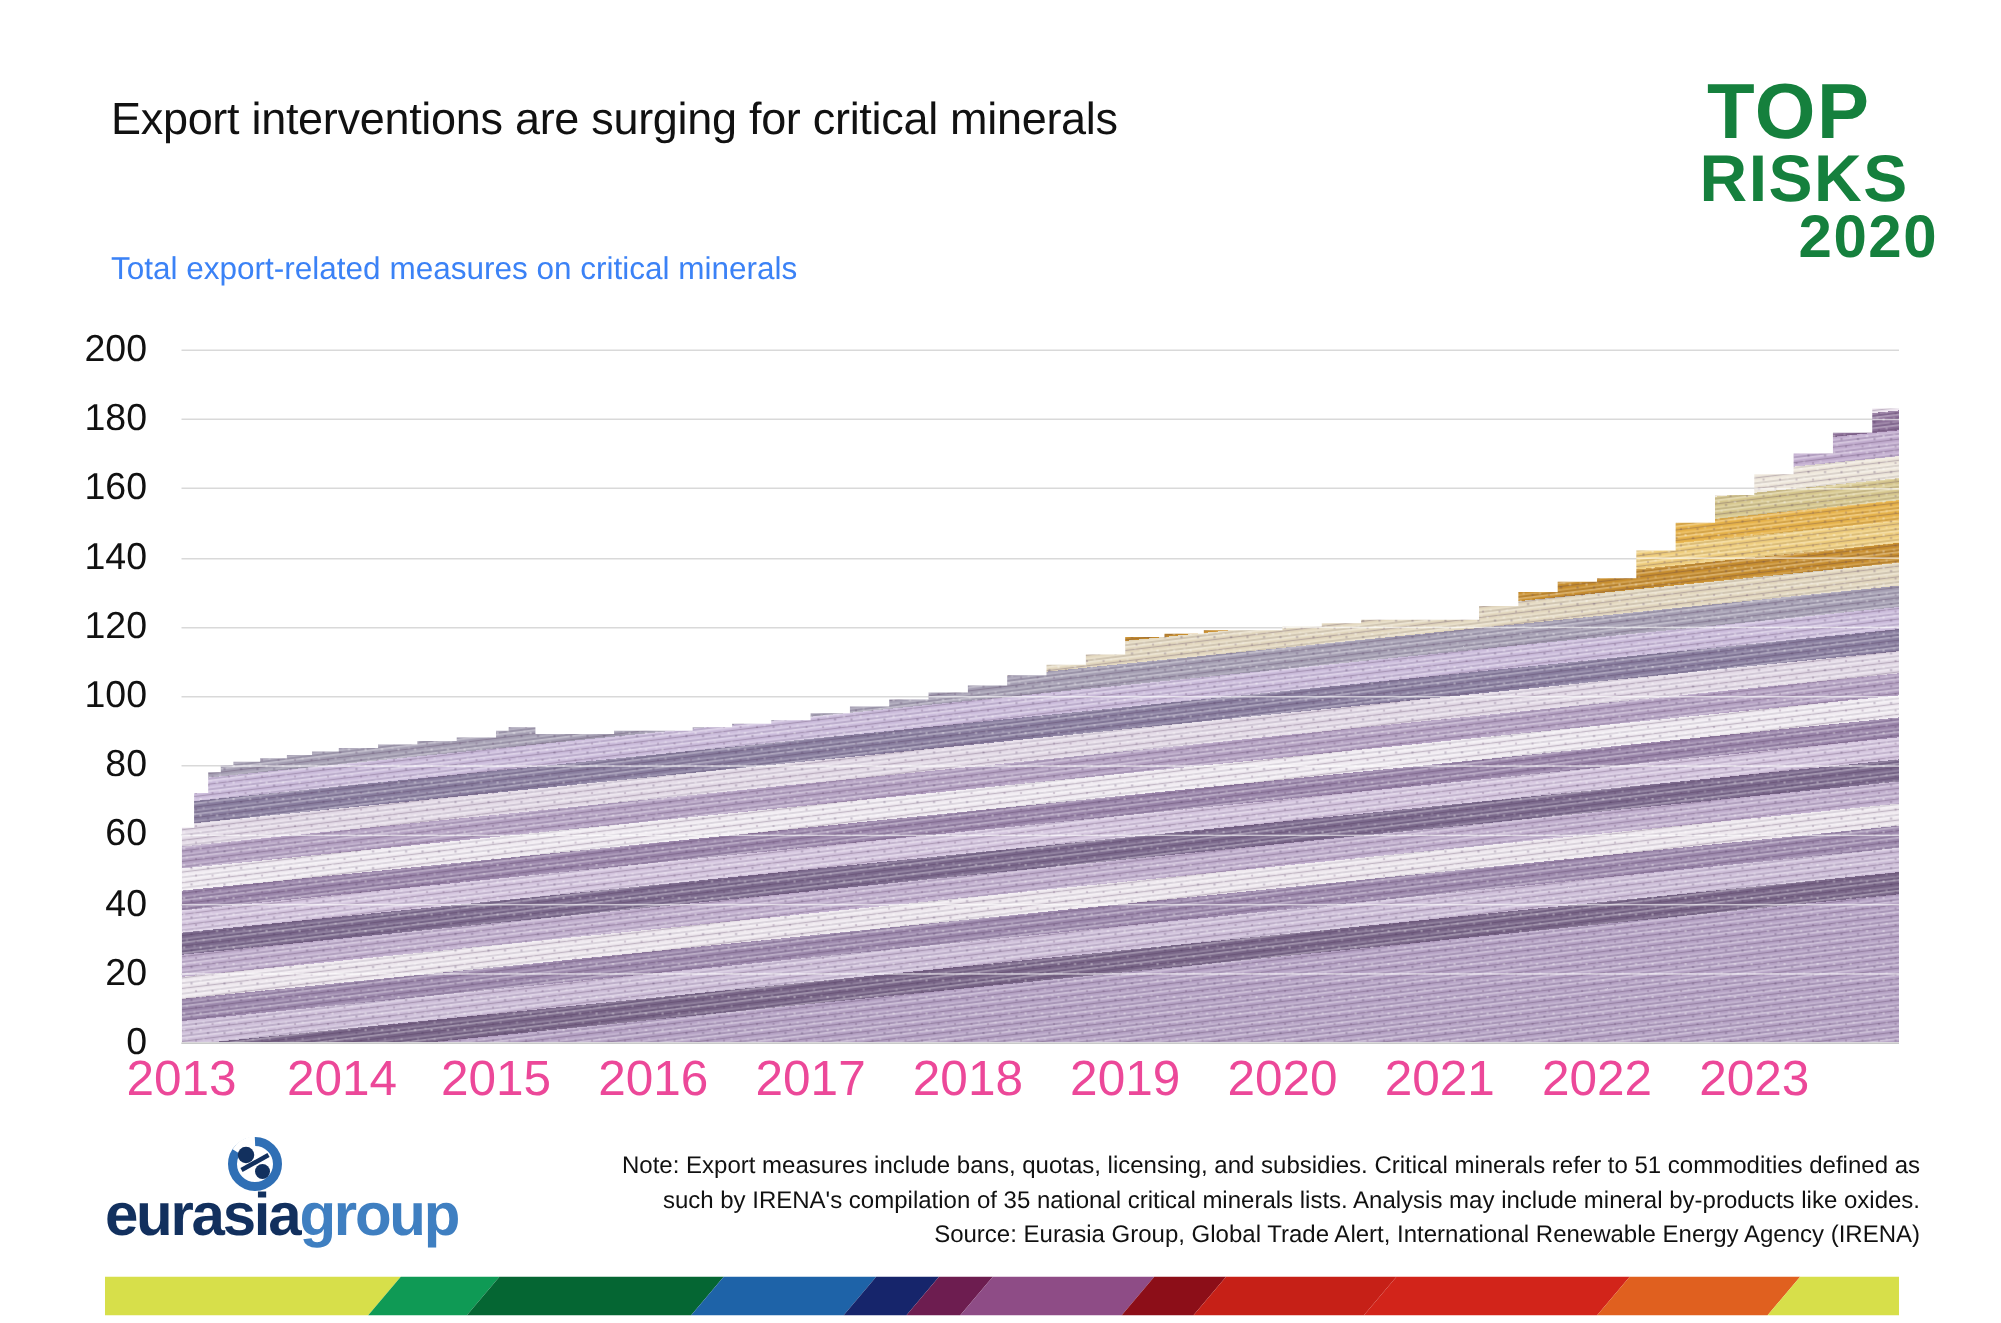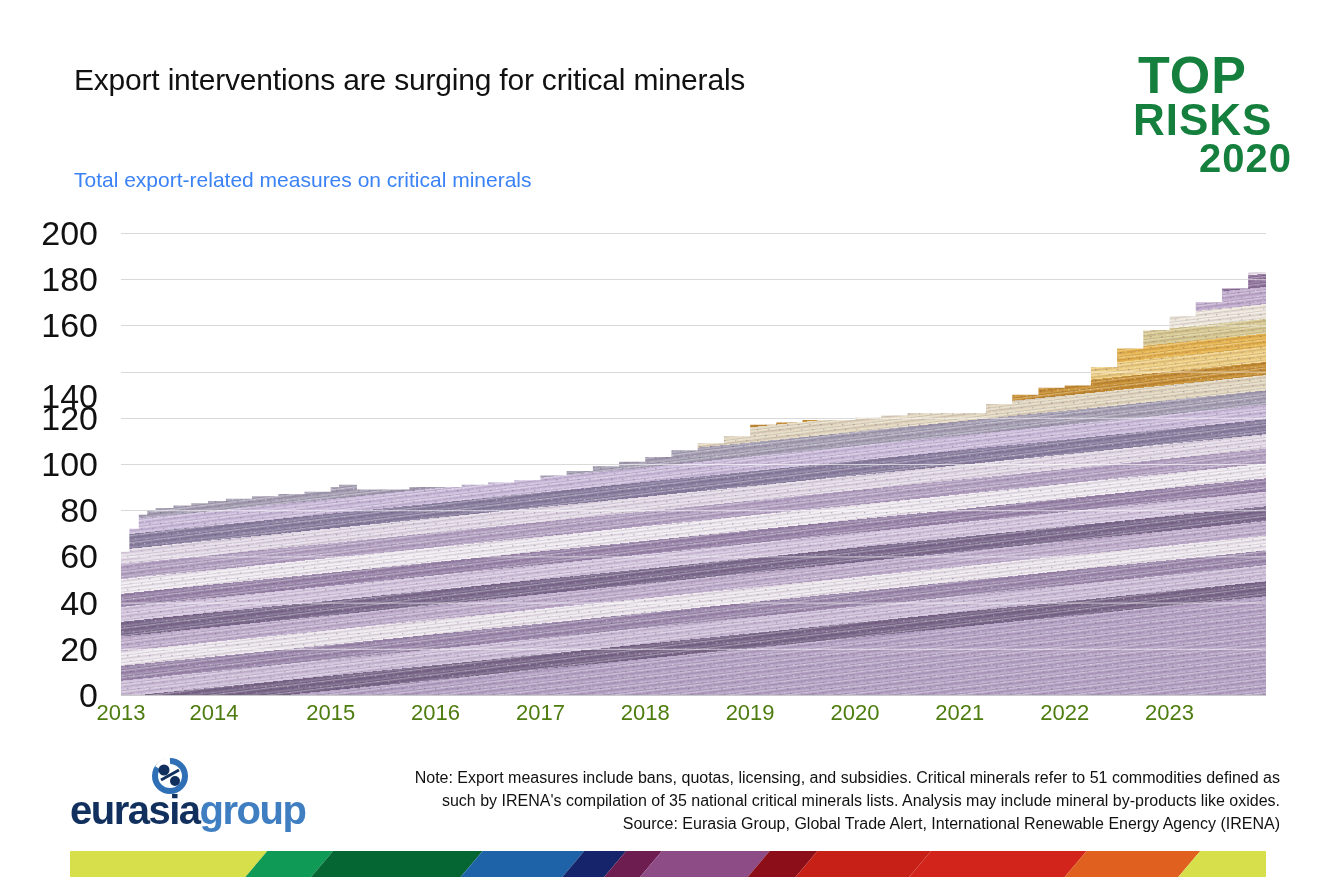--- a/index.html
+++ b/index.html
@@ -42,28 +42,28 @@
   }
   .plot-clip{
     position:absolute;inset:0;overflow:hidden;
   }
   .area-svg{position:absolute;left:0;top:0;width:100%;height:100%;}
 
   .axis-y{
     position:absolute;left:0;top:233px;width:112px;height:462px;
   }
   .ytick{
-    position:absolute;right:14px;font-size:34px;color:#111;
+    position:absolute;right:14px;font-size:25px;color:#111;
     transform:translateY(-50%);text-align:right;white-space:nowrap;
   }
   .axis-x{
     position:absolute;left:121px;top:700px;width:1145px;height:40px;
   }
   .xtick{
-    position:absolute;font-size:22px;color:#4d7c0f;
+    position:absolute;font-size:33px;color:#ec4899;
     transform:translateX(-50%);white-space:nowrap;top:0;
   }
   .axis-base{
     position:absolute;left:121px;top:695px;width:1145px;height:1px;background:#c9c9c9;
   }
 
   
   .eg-logo{position:absolute;left:70px;top:758px;width:230px;height:76px;}
   .eg-word{position:absolute;left:0;top:30px;font-size:40px;font-weight:700;letter-spacing:-1.5px;}
   .eg-a{color:#12305e;}
@@ -94,21 +94,21 @@
   </div>
 
   <div class="axis-y" id="axis-y">
       <div class="ytick" style="top: 462px;">0</div>
       <div class="ytick" style="top: 415.8px;">20</div>
       <div class="ytick" style="top: 369.6px;">40</div>
       <div class="ytick" style="top: 323.4px;">60</div>
       <div class="ytick" style="top: 277.2px;">80</div>
       <div class="ytick" style="top: 231px;">100</div>
       <div class="ytick" style="top: 184.8px;">120</div>
-      <div class="ytick" style="top: 138.6px; margin-top: 24px;">140</div>
+      <div class="ytick" style="top: 138.6px;">140</div>
       <div class="ytick" style="top: 92.4px;">160</div>
       <div class="ytick" style="top: 46.2px;">180</div>
       <div class="ytick" style="top: 0px;">200</div>
     </div>
 
   <div class="chart" id="chart">
     <div id="gridlines">
         <div class="grid-line" style="top: 462px;"></div>
         <div class="grid-line" style="top: 415.8px;"></div>
         <div class="grid-line" style="top: 369.6px;"></div>
@@ -226,21 +226,21 @@
           <rect x="0" y="92.39999999999998" width="1145" height="1" fill="rgba(255,255,255,0.62)" clip-path="url(#areaclip)"></rect>
           <rect x="0" y="46.19999999999999" width="1145" height="1" fill="rgba(255,255,255,0.62)" clip-path="url(#areaclip)"></rect>
           <rect x="0" y="0" width="1145" height="1" fill="rgba(255,255,255,0.62)" clip-path="url(#areaclip)"></rect>
         </svg>
     </div>
   </div>
 
   <div class="axis-base"></div>
   <div class="axis-x" id="axis-x">
       <div class="xtick" style="left: 0px;">2013</div>
-      <div class="xtick" style="left: 93px;">2014</div>
+      <div class="xtick" style="left: 107px;">2014</div>
       <div class="xtick" style="left: 209.707px;">2015</div>
       <div class="xtick" style="left: 314.56px;">2016</div>
       <div class="xtick" style="left: 419.414px;">2017</div>
       <div class="xtick" style="left: 524.267px; text-align: center;">2018</div>
       <div class="xtick" style="left: 629.121px;">2019</div>
       <div class="xtick" style="left: 733.974px;">2020</div>
       <div class="xtick" style="left: 838.828px;">2021</div>
       <div class="xtick" style="left: 943.681px;">2022</div>
       <div class="xtick" style="left: 1048.53px;">2023</div>
     </div>

